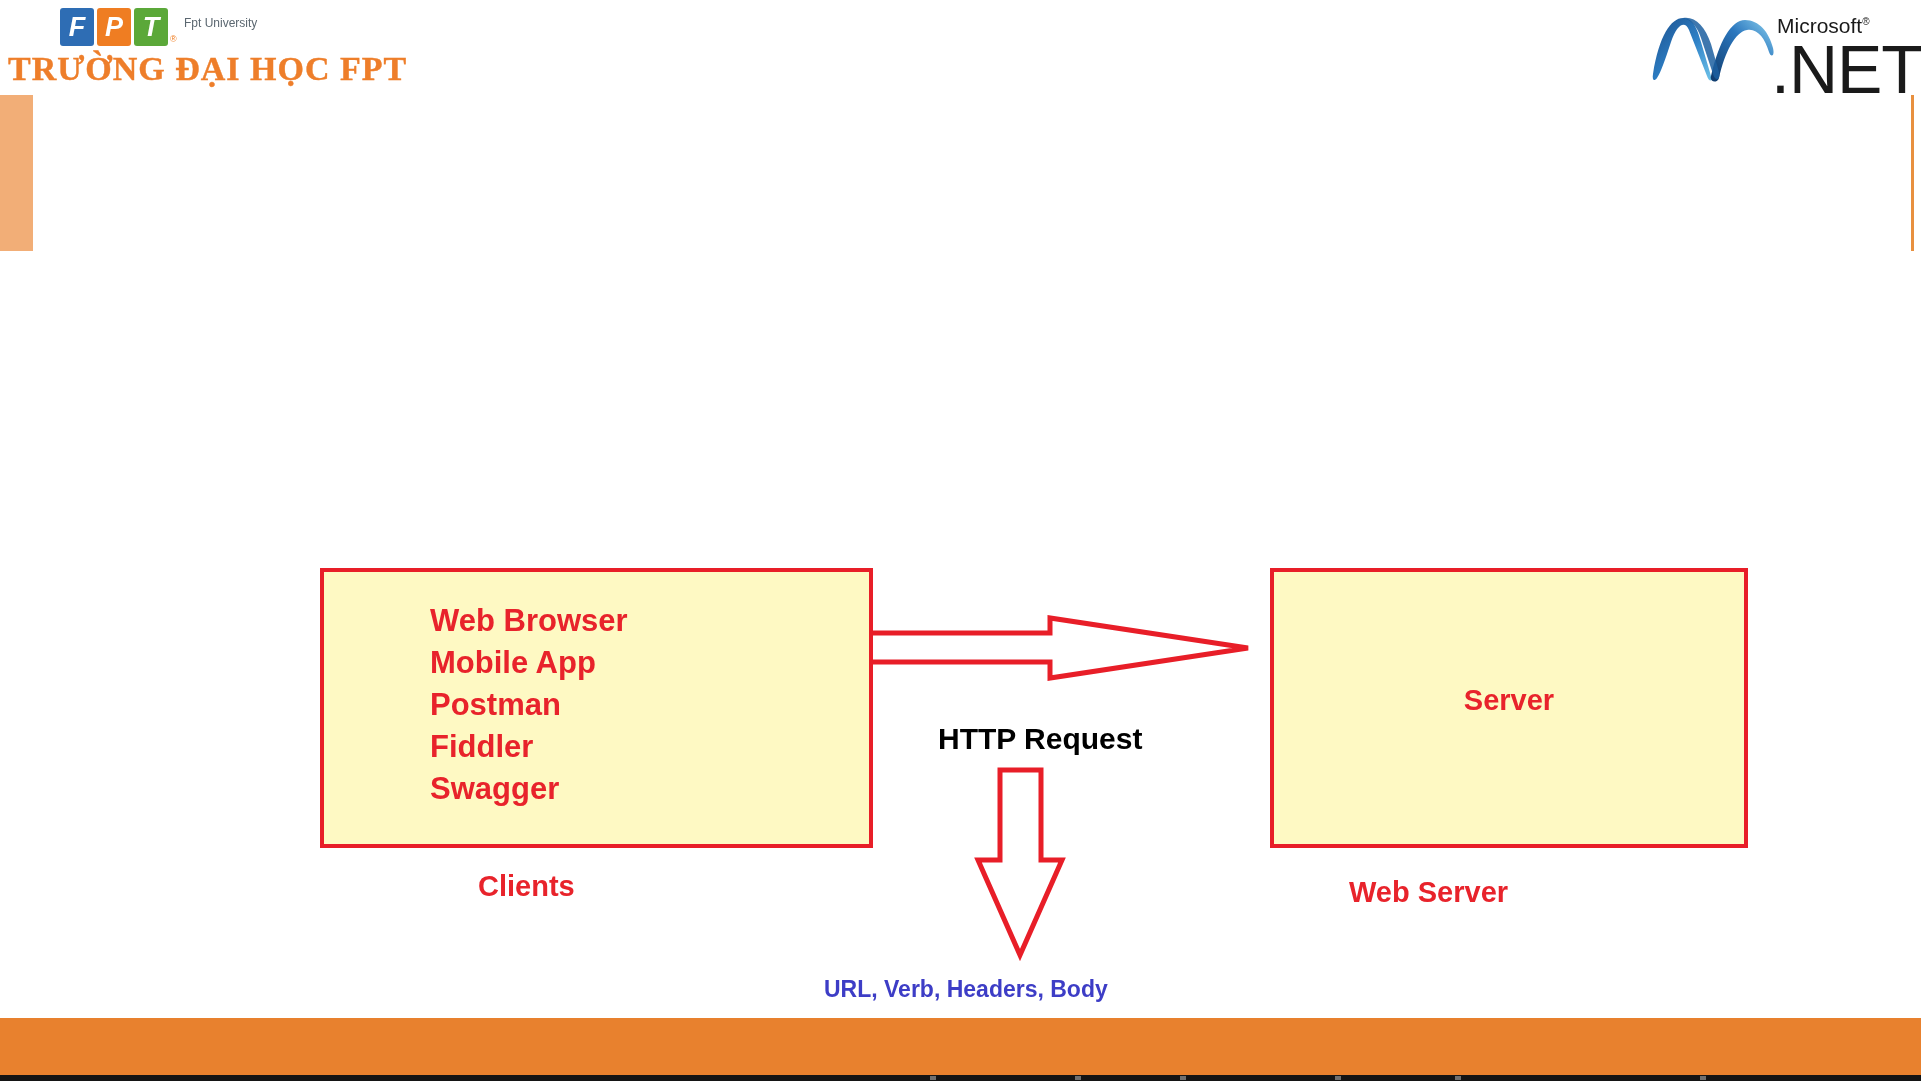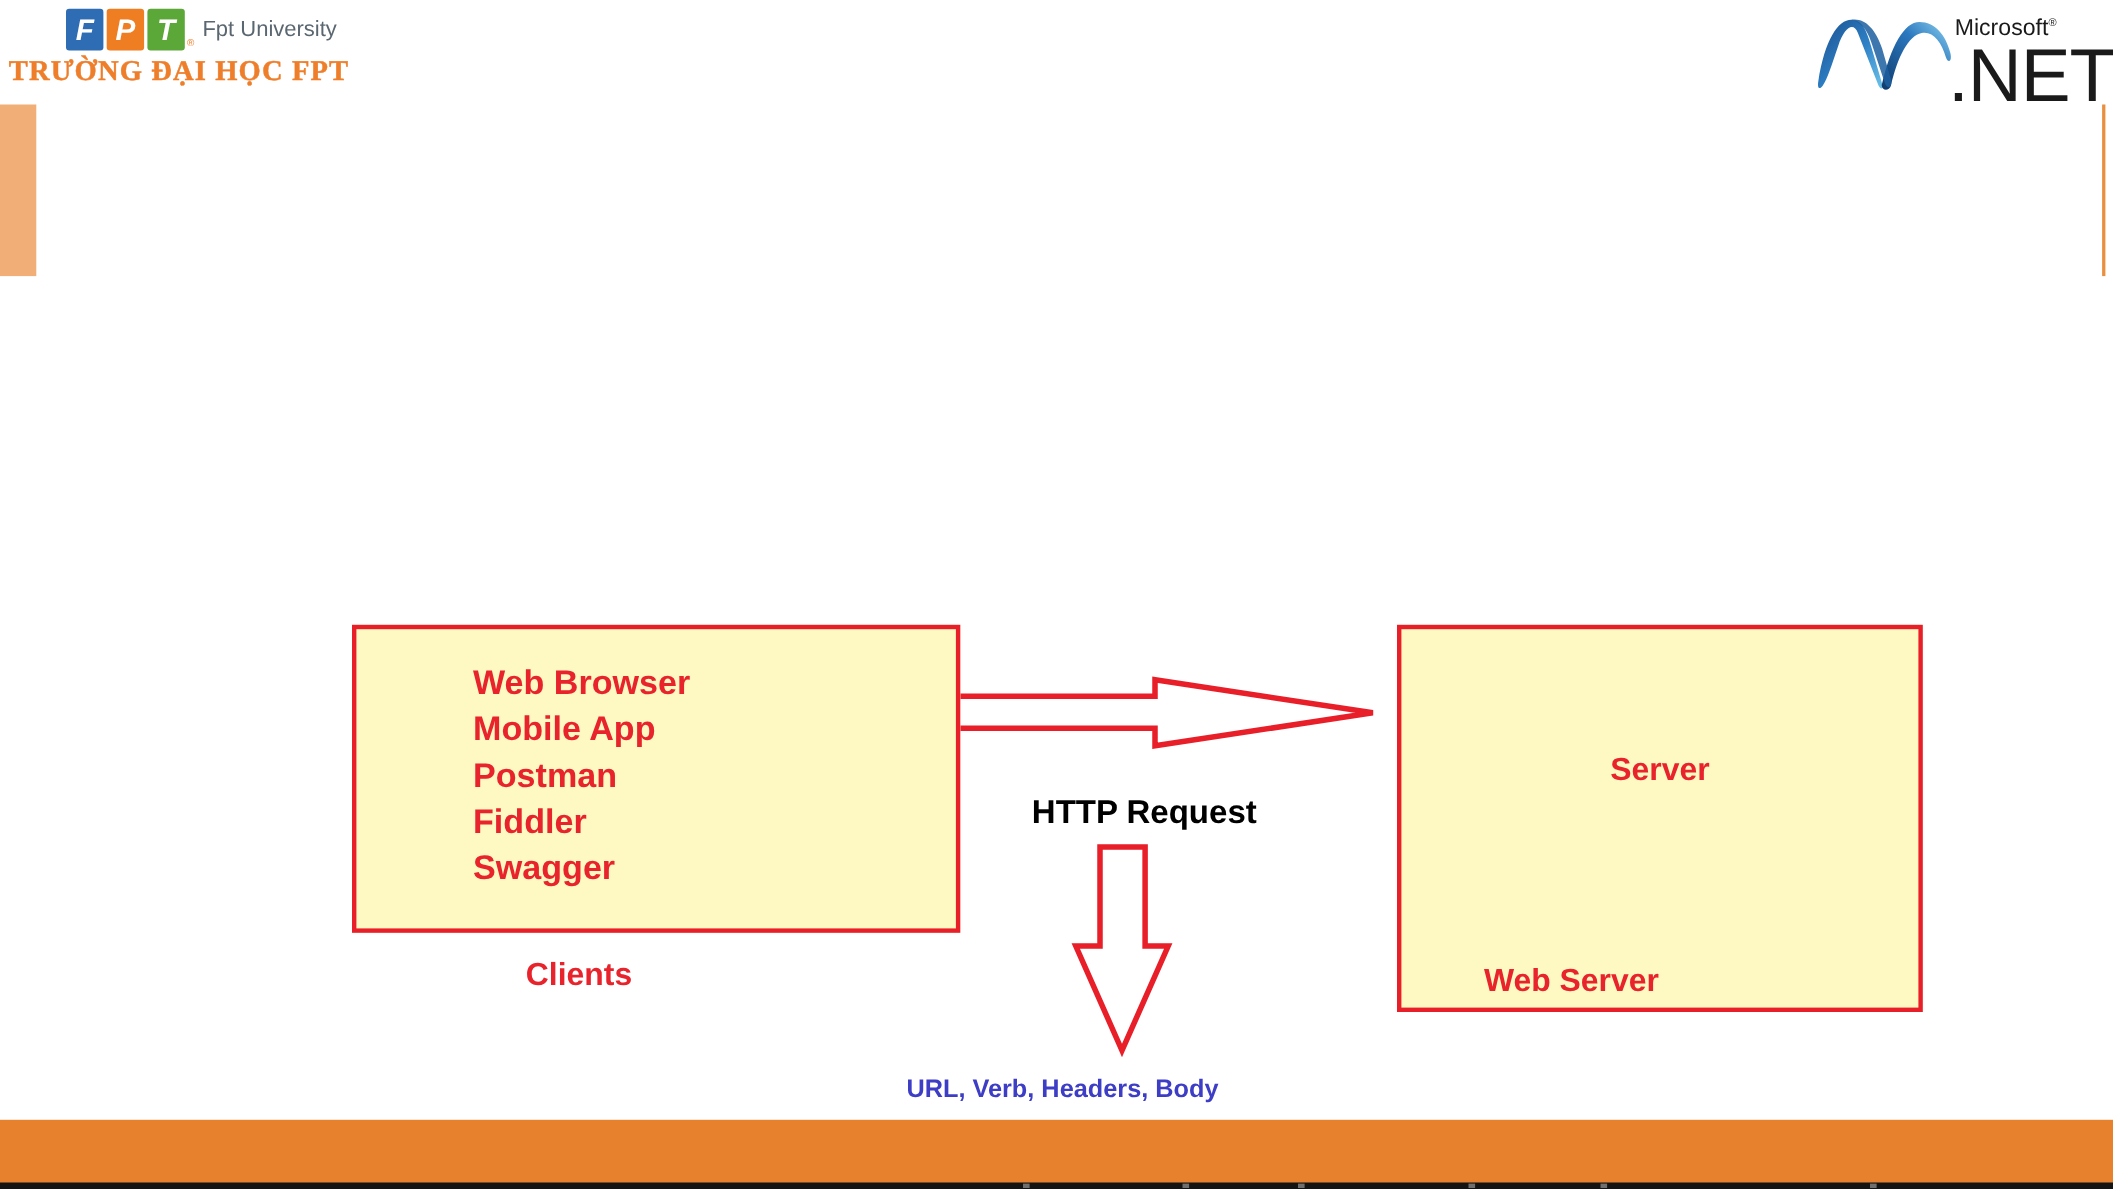--- a/index.html
+++ b/index.html
@@ -97,30 +97,30 @@
     position: absolute;
     left: 110px;
     top: 26px;
     font-size: 9px;
     color: #EF7D22;
   }
   .fpt-univ {
     position: absolute;
     left: 176px;
     top: 10px;
-    font-size: 20px;
+    font-size: 12px;
     color: #5B6770;
     font-family: "Liberation Sans", sans-serif;
     white-space: nowrap;
   }
   .fpt-vn {
     position: absolute;
     left: 0px;
     top: 44px;
-    font-size: 26px;
+    font-size: 34px;
     font-weight: bold;
     color: #EE7E2A;
     letter-spacing: 1px;
     font-family: "Liberation Serif", serif;
     white-space: nowrap;
     -webkit-text-stroke: 0.4px #EE7E2A;
   }
 
   
   .net-logo-wrap {
@@ -161,21 +161,21 @@
   
   .diagram { position: absolute; left: 0; top: 0; width: 1921px; height: 1081px; }
 
   .node-box {
     position: absolute;
     border: 4px solid #E81E28;
     background: #fef9c3;
     box-sizing: border-box;
   }
   #clients-box { left: 320px; top: 568px; width: 553px; height: 280px; }
-  #server-box  { left: 1270px; top: 568px; width: 478px; height: 352px; }
+  #server-box  { left: 1270px; top: 568px; width: 478px; height: 280px; }
 
   .client-list {
     position: absolute;
     left: 106px;
     top: 28px;
     margin: 0;
     padding: 0;
     list-style: none;
   }
   .client-list li {

